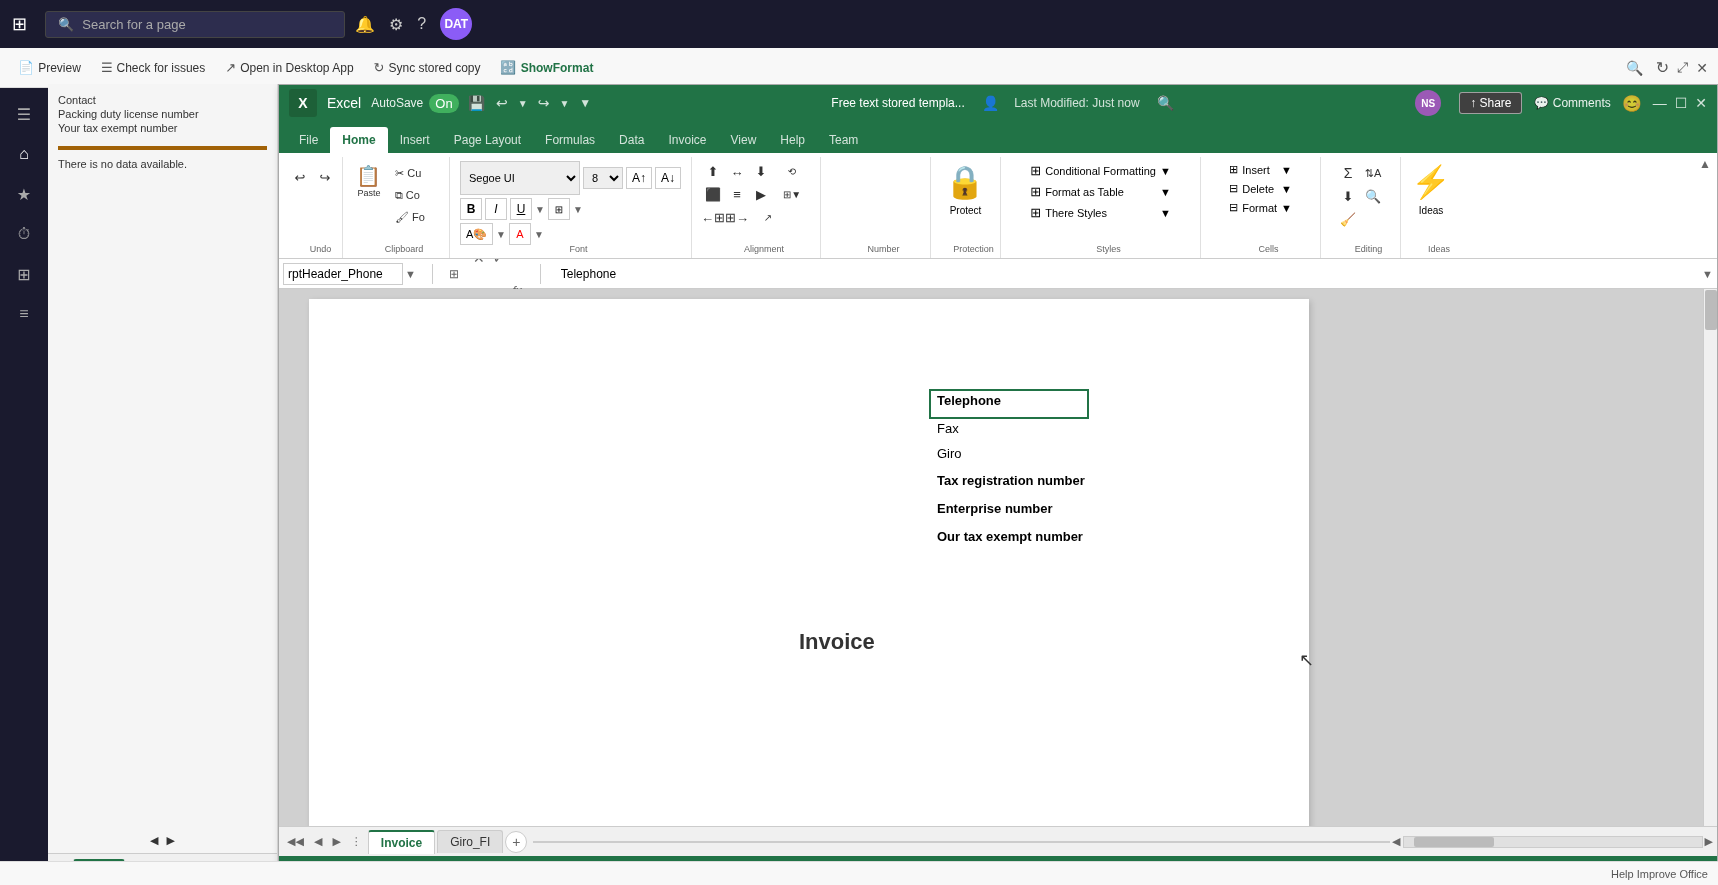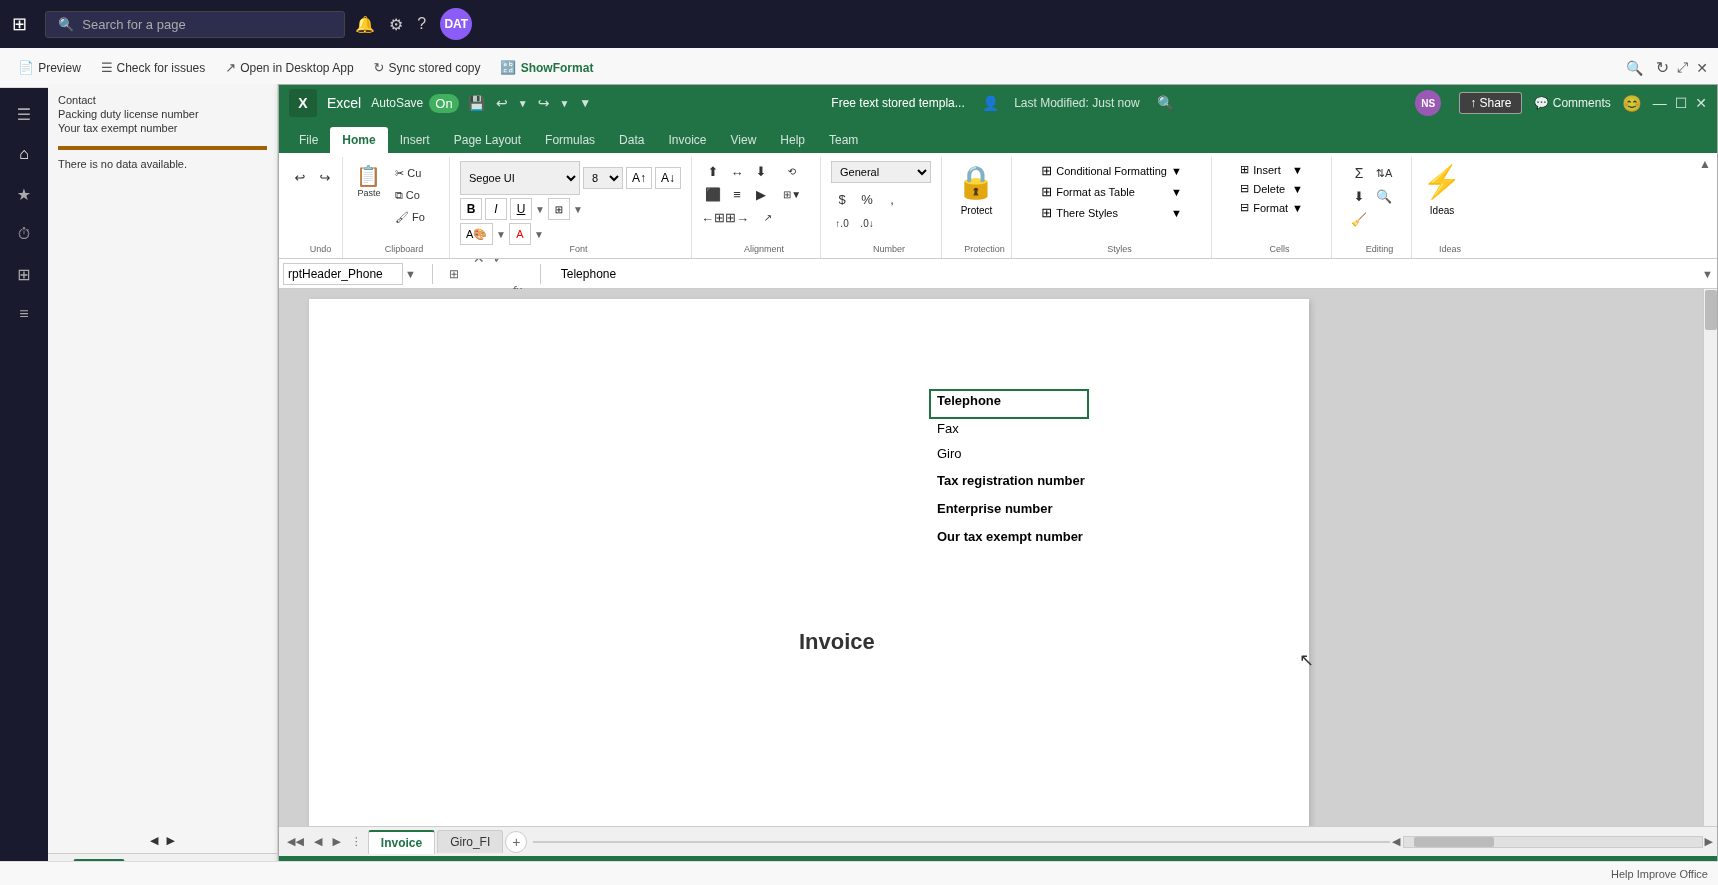--- a/index.html
+++ b/index.html
@@ -671,34 +671,20 @@
           <div class="align-row">
             <div class="ribbon-btn-small">←⊞</div>
             <div class="ribbon-btn-small">⊞→</div>
             <div class="ribbon-btn-small" style="width:36px; font-size:10px;">↗</div>
           </div>
         </div>
         <span class="ribbon-group-label">Alignment</span>
       </div>
 
       <div class="ribbon-group" style="min-width:110px;">
-        <div class="number-section">
-          <select class="number-format-select">
-            <option>General</option>
-          </select>
-          <div style="display:flex; gap:3px; margin-top:4px;">
-            <div class="ribbon-btn-small" style="font-size:13px;">$</div>
-            <div class="ribbon-btn-small" style="font-size:13px;">%</div>
-            <div class="ribbon-btn-small" style="font-size:13px;">,</div>
-          </div>
-          <div style="display:flex; gap:3px; margin-top:2px;">
-            <div class="ribbon-btn-small" style="font-size:10px;">↑.0</div>
-            <div class="ribbon-btn-small" style="font-size:10px;">.0↓</div>
-          </div>
-        </div>
         <span class="ribbon-group-label">Number</span>
       </div>
 
       <div class="ribbon-group" style="min-width:70px;">
         <div style="display:flex; flex-direction:column; align-items:center; gap:4px; padding-top:4px;">
           <div style="font-size:32px; color:#1f6ec4;">🔒</div>
           <span style="font-size:10px;">Protect</span>
         </div>
         <span class="ribbon-group-label">Protection</span>
       </div>

